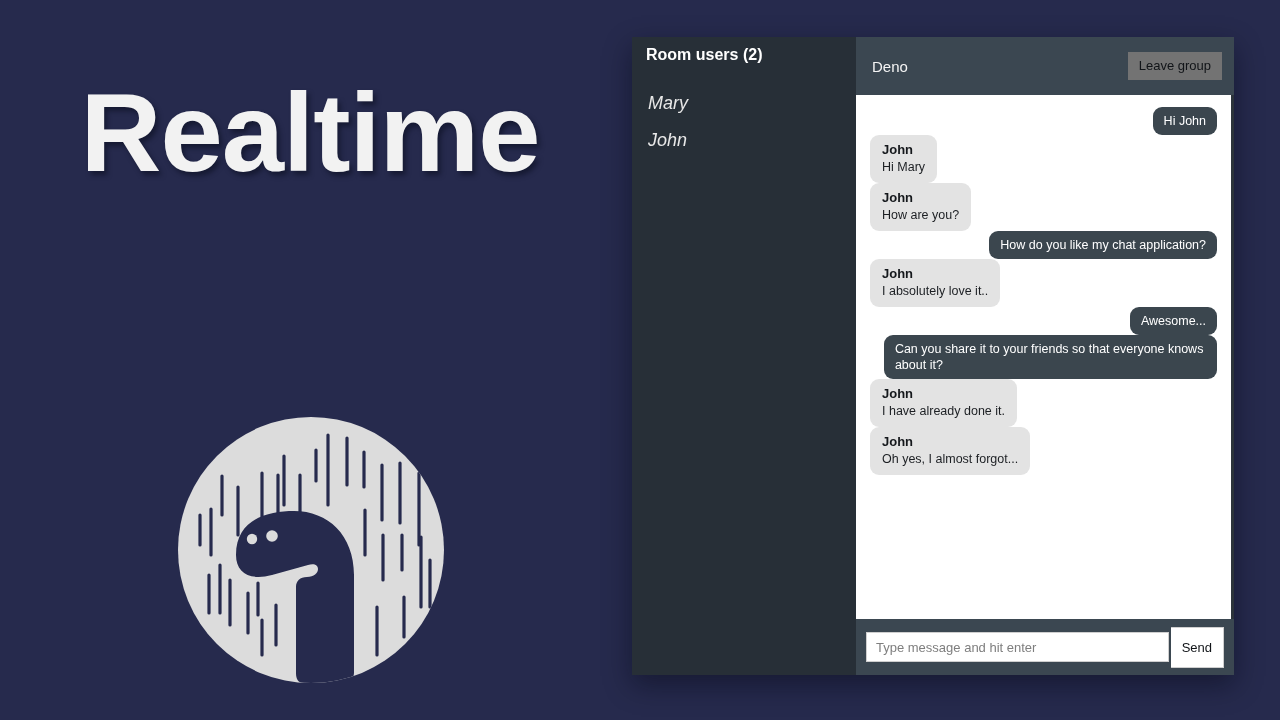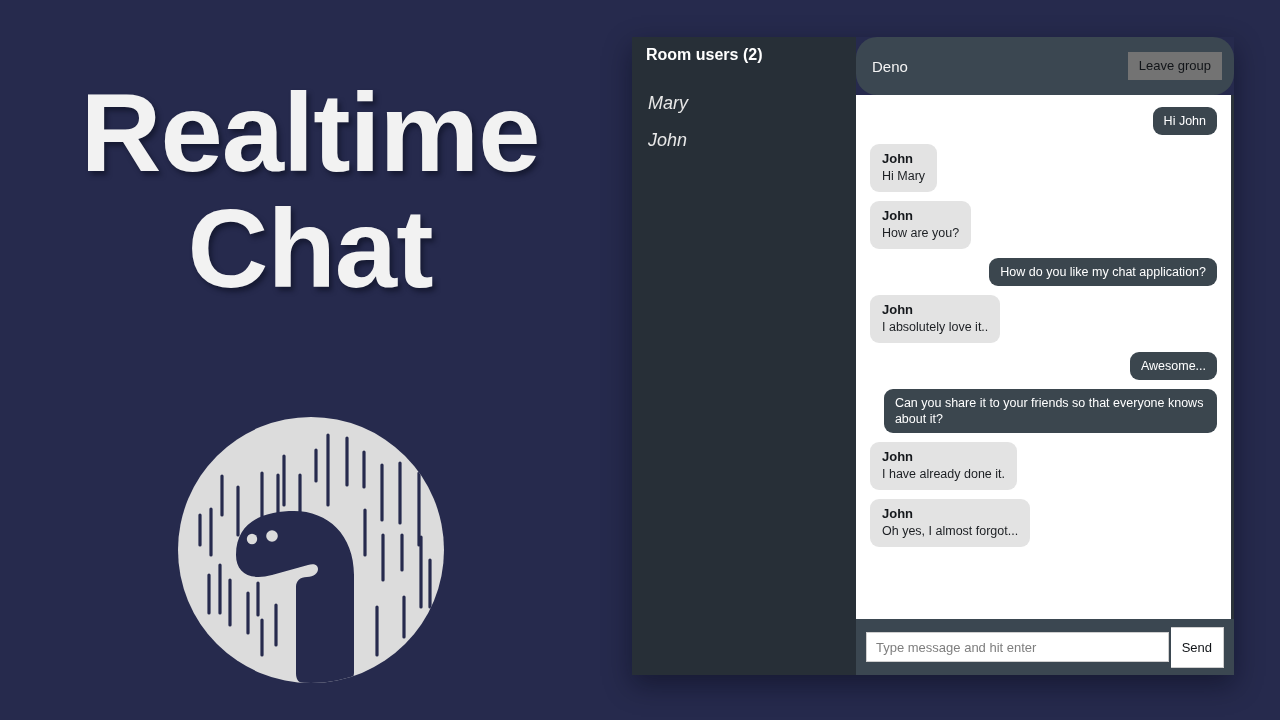--- a/index.html
+++ b/index.html
@@ -92,21 +92,20 @@
   }
 
   .chat-header {
     height: 58px;
     background: #3b4751;
     display: flex;
     align-items: center;
     justify-content: space-between;
     padding: 0 12px 0 16px;
     flex: 0 0 58px;
-    border-radius: 21px;
   }
   .room-name {
     color: #f4f4f4;
     font-size: 15px;
   }
   .leave-btn {
     background: #737373;
     color: #111418;
     border: none;
     font-family: inherit;
@@ -117,21 +116,20 @@
   }
 
   
   .messages {
     flex: 1 1 auto;
     background: #ffffff;
     padding: 12px 14px 10px 14px;
     overflow-y: auto;
     display: flex;
     flex-direction: column;
-    gap: 9px;
     border-right: 3px solid #2c343b;
     min-height: 0;
   }
 
   .msg-row { display: flex; width: 100%; }
   .msg-row.out { justify-content: flex-end; }
   .msg-row.in  { justify-content: flex-start; }
 
   .bubble {
     max-width: 96%;
@@ -196,21 +194,20 @@
     cursor: pointer;
   }
 </style>
 </head>
 <body>
 
 <div class="brand">
 
   <div class="brand-title">
     <span class="line">Realtime</span>
-    <span class="line">Chat</span>
   </div>
 
   <div class="logo-wrap">
     <svg viewBox="0 0 270 270" xmlns="http://www.w3.org/2000/svg">
       <defs>
         <clipPath id="circleclip">
           <circle cx="135" cy="135" r="133"></circle>
         </clipPath>
       </defs>
       <circle cx="135" cy="135" r="133" fill="#dcdcdc"></circle>

